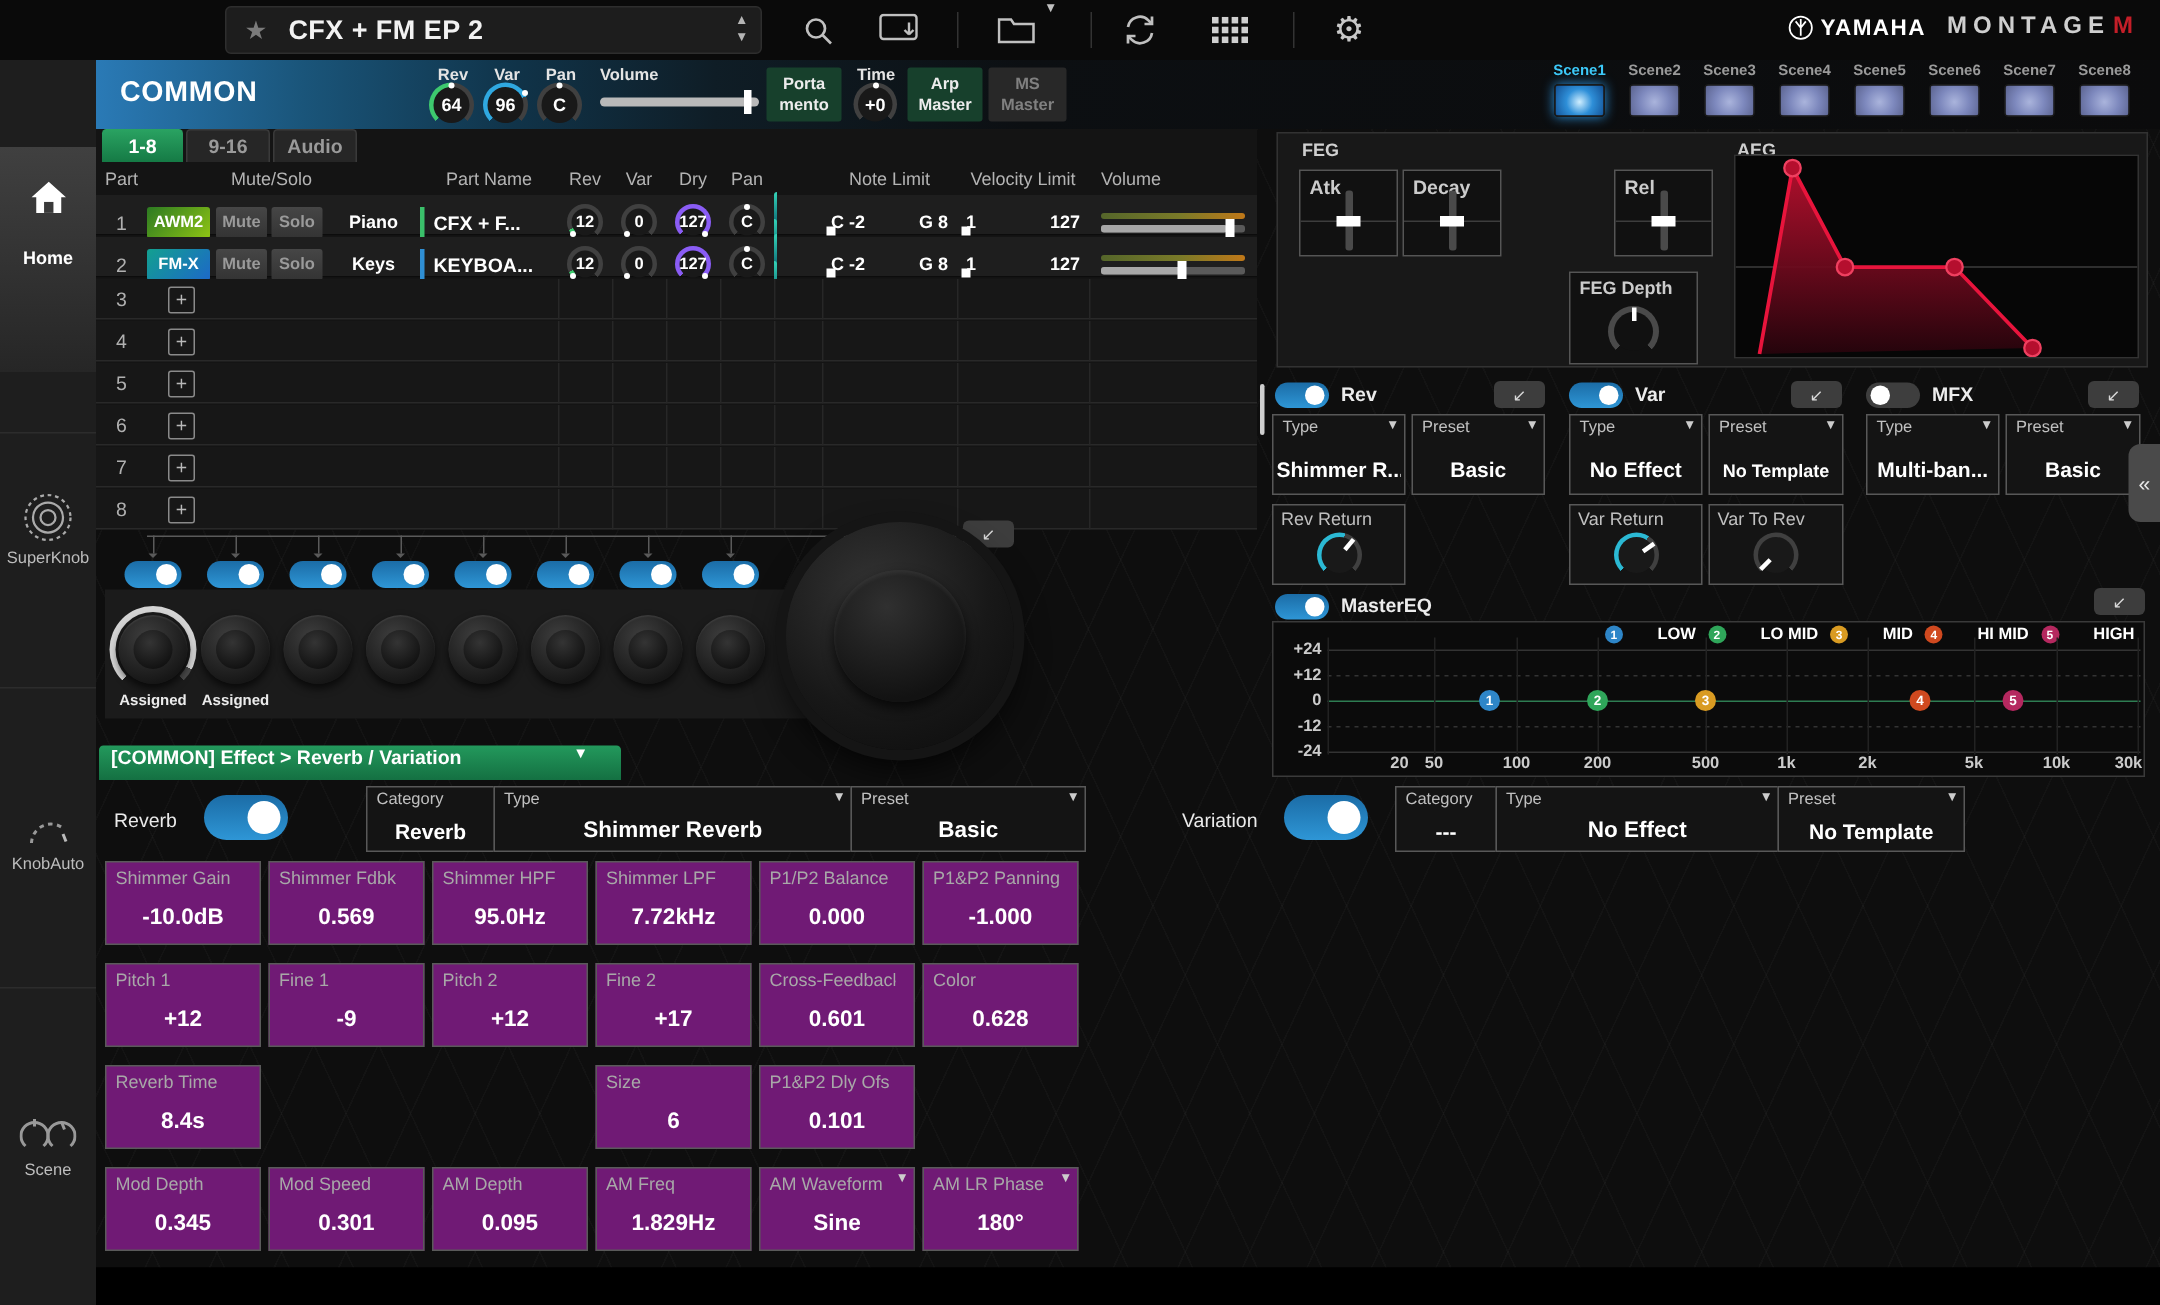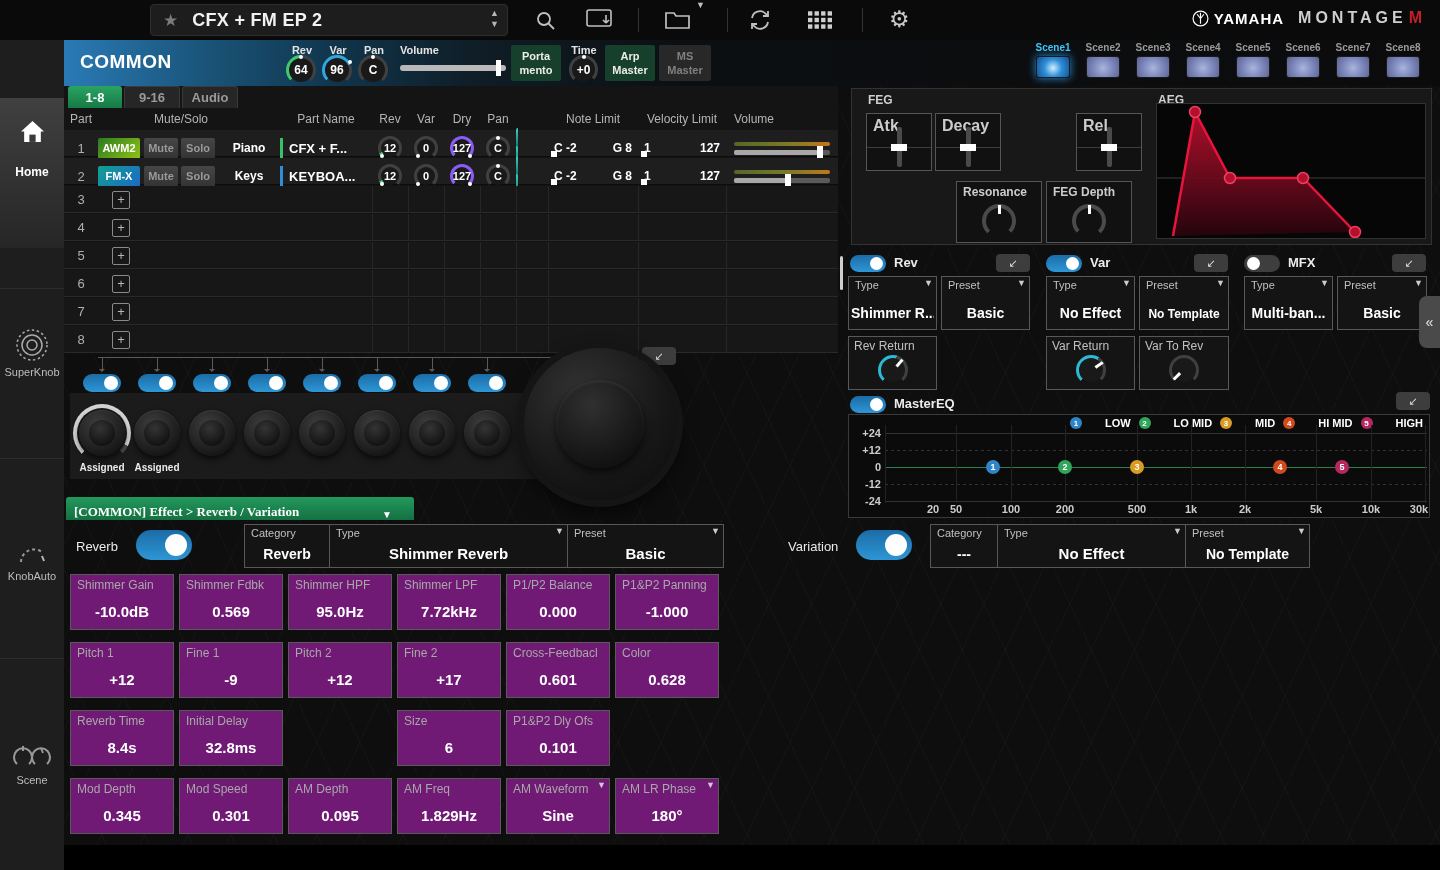--- a/index.html
+++ b/index.html
@@ -104,21 +104,21 @@
   .vtrack { position:relative; height:5px; margin-top:4px; background:#5a5a5a; border-radius:2px; }
   .vfill { position:absolute; left:0; top:0; bottom:0; background:#a8a8a8; border-radius:2px; }
   .vhandle { position:absolute; top:-4px; width:6px; height:13px; background:#fff; }
   .plus { width:18px; height:18px; margin:0 auto; border:1px solid #8a8a8a; color:#b8b8b8; font-size:13px; display:flex; align-items:center; justify-content:center; border-radius:2px; }
   .ecell { height:27px; border-left:1px solid #272727; }
 
   
   .feg-panel { position:absolute; left:851px; top:88px; width:581px; height:157px; background:#181818; border:1px solid #323232; }
   .sec-lab { position:absolute; color:#cfcfcf; font-size:12px; font-weight:bold; }
   .slbox { position:absolute; width:66px; height:58px; border:1px solid #555; background:#111; }
-  .slbox .bl { position:absolute; left:6px; top:3px; color:#ccc; font-size:16px; font-weight:bold; }
+  .slbox .bl { position:absolute; left:6px; top:3px; color:#ccc; font-size:13px; font-weight:bold; }
   .slbox .midline { position:absolute; left:0; right:0; top:33px; height:1px; background:#3d3d3d; }
   .slbox .track { position:absolute; left:50%; margin-left:-2.5px; top:13px; width:5px; height:40px; background:#4a4a4a; border-radius:2px; }
   .slbox .handle { position:absolute; left:50%; margin-left:-8px; top:30px; width:16px; height:7px; background:#fff; }
   .knbox { position:absolute; width:86px; height:62px; border:1px solid #555; background:#111; }
   .knbox .bl { position:absolute; left:6px; top:3px; color:#ccc; font-size:12px; font-weight:bold; }
   .grayknob { position:absolute; left:50%; margin-left:-17px; top:22px; width:34px; height:34px; }
   .grayknob::before { content:""; position:absolute; inset:0; border-radius:50%; background:conic-gradient(from 225deg,#4a4a4a 0 270deg,transparent 270deg); }
   .grayknob::after { content:""; position:absolute; inset:4px; border-radius:50%; background:#111; }
   .gtick { position:absolute; top:1px; left:50%; width:3px; height:9px; margin-left:-1.5px; background:#fff; z-index:3; }
   .aeg-box { position:absolute; left:304px; top:14px; width:270px; height:136px; background:#060606; border:1px solid #323232; }
@@ -164,21 +164,21 @@
   .ring1::after { content:""; position:absolute; inset:4px; border-radius:50%; background:#1b1b1b; }
   .assigned { position:absolute; width:64px; text-align:center; color:#ececec; font-size:10px; font-weight:bold; }
   .superknob { position:absolute; left:460px; top:3px; width:152px; height:152px; border-radius:50%;
     background:radial-gradient(circle at 38% 30%,#333,#181818 55%,#0b0b0b 100%);
     box-shadow:0 0 0 7px #151515, 0 10px 22px rgba(0,0,0,.85); }
   .superknob::after { content:""; position:absolute; inset:32px; border-radius:50%;
     background:radial-gradient(circle at 40% 28%,#303030,#121212 75%); box-shadow:inset 0 2px 3px rgba(255,255,255,.07), 0 4px 8px rgba(0,0,0,.7); }
 
   
   .breadcrumb { position:absolute; left:66px; top:497px; width:348px; height:23px; border-radius:3px 3px 0 0;
-    background:linear-gradient(180deg,#23995c,#147042); color:#fff; font-size:13px; font-weight:bold; display:flex; align-items:flex-end; padding-left:8px;font-family:Liberation Serif, serif; }
+    background:linear-gradient(180deg,#23995c,#147042); color:#fff; font-size:13px; font-weight:bold; display:flex; align-items:flex-start; padding-left:8px; }
   .bc-caret { position:absolute; right:22px; color:#fff; font-size:10px; }
   .eff-lab { position:absolute; color:#eaeaea; font-size:13px; }
   .pcell { position:absolute; width:104px; height:56px; background:#701a75; border:1px solid #5a5a5a; }
   .pcell .fl { position:absolute; top:3px; left:6px; right:12px; font-size:12px; color:#a8a8a8; white-space:nowrap; overflow:hidden; }
   .pcell .fv { position:absolute; left:0; right:0; bottom:9px; text-align:center; color:#fff; font-size:15px; font-weight:bold; }
 
   .mainbg { position:absolute; left:64px; top:86px; width:1376px; height:759px; background:#0e0e0e;
     background-image:repeating-linear-gradient(115deg,transparent 0 38px,rgba(255,255,255,.022) 38px 39px),
                      repeating-linear-gradient(65deg,transparent 0 38px,rgba(255,255,255,.022) 38px 39px); }
   .bottom-strip { position:absolute; left:0; top:845px; width:1440px; height:25px; background:#000; }
@@ -611,26 +611,20 @@
         <span class="midline"></span>
         <span class="track"></span>
         <span class="handle"></span>
     </div>
     <div class="slbox" style="left:224px;top:24px;">
       <span class="bl">Rel</span>
         <span class="midline"></span>
         <span class="track"></span>
         <span class="handle"></span>
     </div>
-    <div class="knbox" style="left:104px;top:92px;">
-      <span class="bl">Resonance</span>
-        <span class="grayknob">
-          <i class="gtick"></i>
-        </span>
-    </div>
     <div class="knbox" style="left:194px;top:92px;">
       <span class="bl">FEG Depth</span>
         <span class="grayknob">
           <i class="gtick"></i>
         </span>
     </div>
     <span class="sec-lab" style="left:306px;top:4px;">AEG</span>
     <div class="aeg-box">
       <svg width="268" height="134" viewBox="0 0 268 134">
         <defs>
@@ -899,24 +893,20 @@
     </div>
   <div class="pcell" style="left:615px;top:642px;">
       <span class="fl">Color</span>
       <span class="fv">0.628</span>
     </div>
 
   <div class="pcell" style="left:70px;top:710px;">
       <span class="fl">Reverb Time</span>
       <span class="fv">8.4s</span>
     </div>
-  <div class="pcell" style="left:179px;top:710px;">
-      <span class="fl">Initial Delay</span>
-      <span class="fv">32.8ms</span>
-    </div>
   <div class="pcell" style="left:397px;top:710px;">
       <span class="fl">Size</span>
       <span class="fv">6</span>
     </div>
   <div class="pcell" style="left:506px;top:710px;">
       <span class="fl">P1&amp;P2 Dly Ofs</span>
       <span class="fv">0.101</span>
     </div>
 
   <div class="pcell" style="left:70px;top:778px;">

